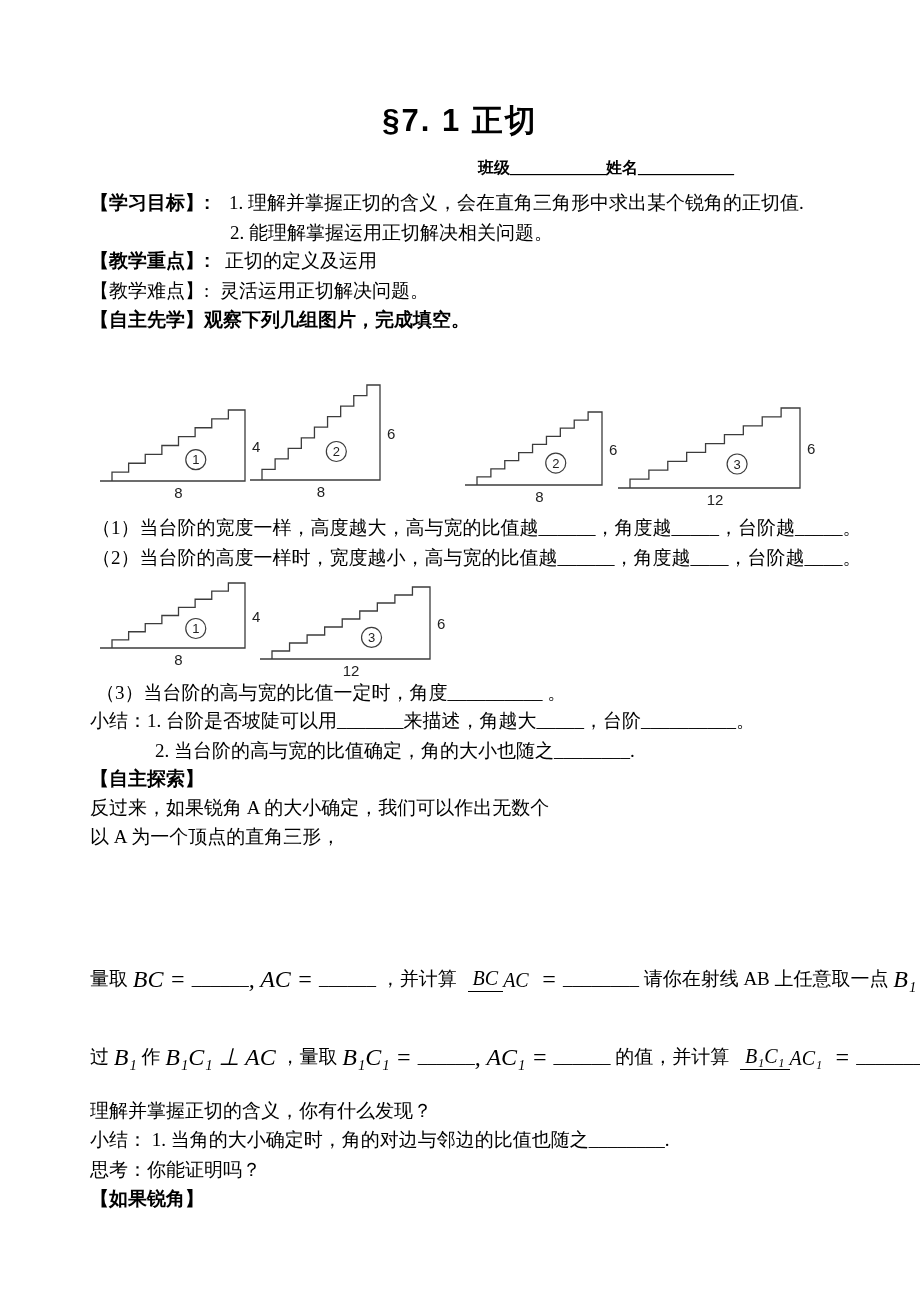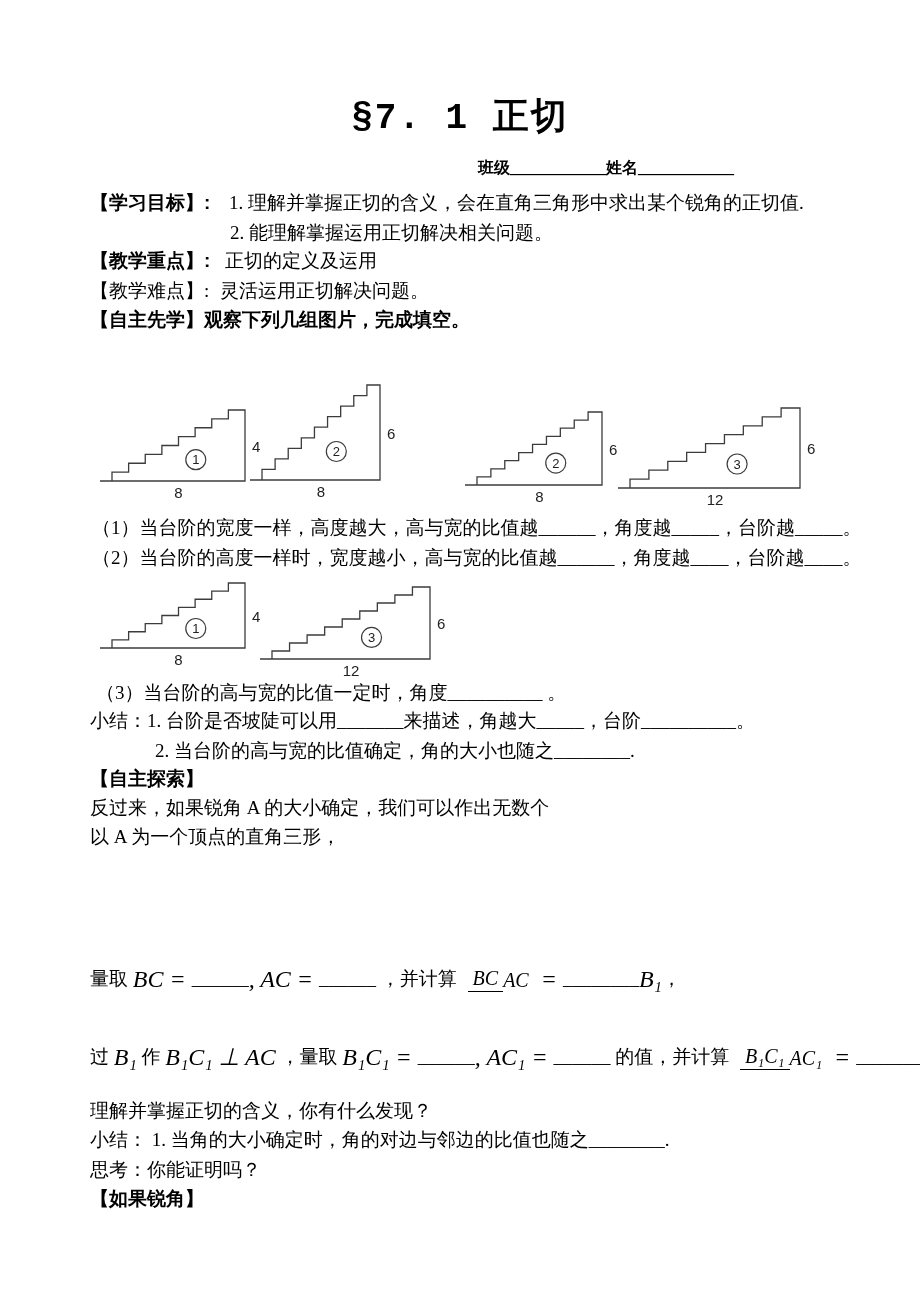--- a/index.html
+++ b/index.html
@@ -7,24 +7,24 @@
     position:relative;
     width:920px;height:1300px;
     background:#ffffff;
     margin:0 auto;
     font-family:"Liberation Serif","DejaVu Serif",serif;
     color:#000;
     overflow:hidden;
   }
   .abs{position:absolute;}
   .title{
-    left:0;top:92px;width:100%;
+    left:0;top:100px;width:100%;
     text-align:center;
-    font-family:Liberation Mono, monospace;
-    font-weight:bold;font-size:36px;letter-spacing:2px;
+    font-family:Liberation Sans, sans-serif;
+    font-weight:bold;font-size:31px;letter-spacing:2px;
   }
   .classline{
     left:478px;top:158px;
     font-weight:bold;font-size:16px;
     font-family:"Liberation Serif","DejaVu Serif",serif;
   }
   .body-line{font-size:19px;line-height:26px;white-space:nowrap;}
   .hdr{
     font-family:"Liberation Sans","DejaVu Sans",sans-serif;
     font-weight:bold;
@@ -153,20 +153,21 @@
   <div class="abs mline" style="left:90px;top:945px;height:68px;">
     <span>量取 </span>
       <span class="math">BC = </span>
       <span class="blank">______</span>
       <span class="math">, AC = </span>
       <span class="blank">______</span>
       <span> ，并计算 </span>
       <span class="frac"><span class="fnum">BC</span><span class="fden">AC</span></span>
       <span class="math"> = </span>
       <span class="blank">________</span>
+      <span> 请你在射线 AB 上任意取一点 </span>
       <span class="math">B₁</span>
       <span>，</span>
   </div>
 
   <div class="abs mline" style="left:90px;top:1022px;height:70px;">
     <span>过 </span>
       <span class="math">B₁</span>
       <span> 作 </span>
       <span class="math">B₁C₁ ⊥ AC</span>
       <span> ，量取 </span>

